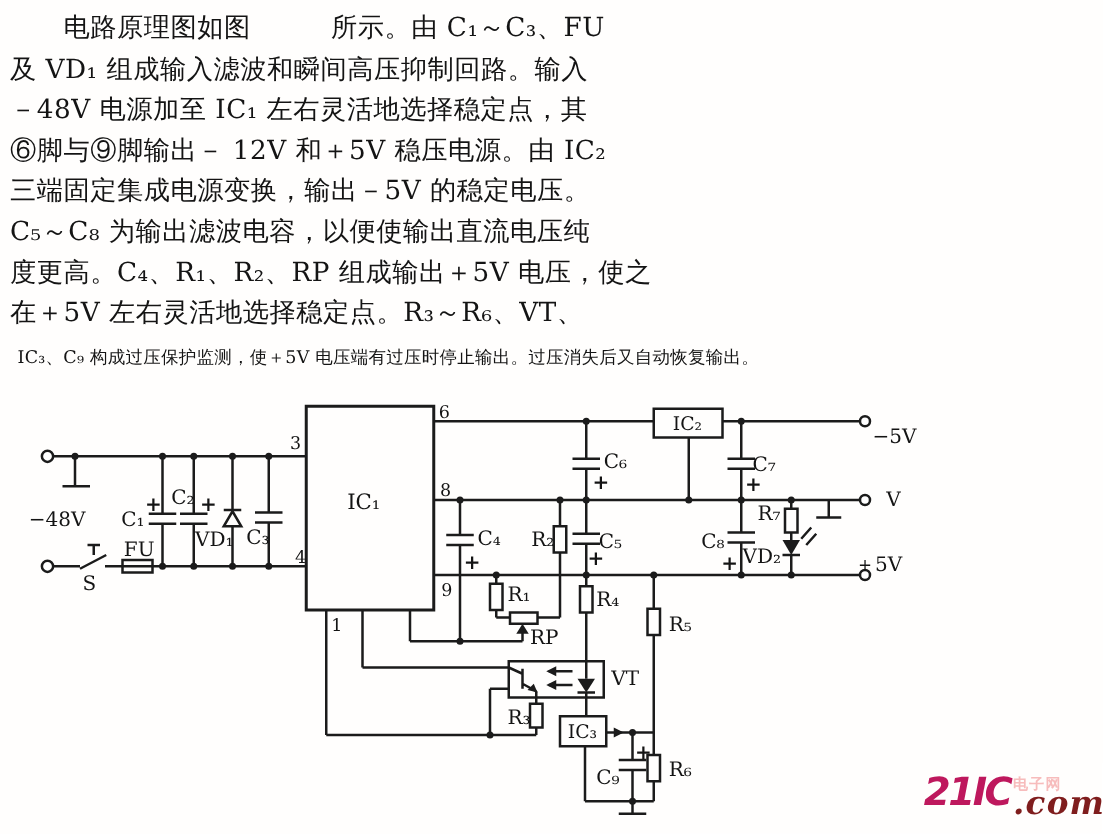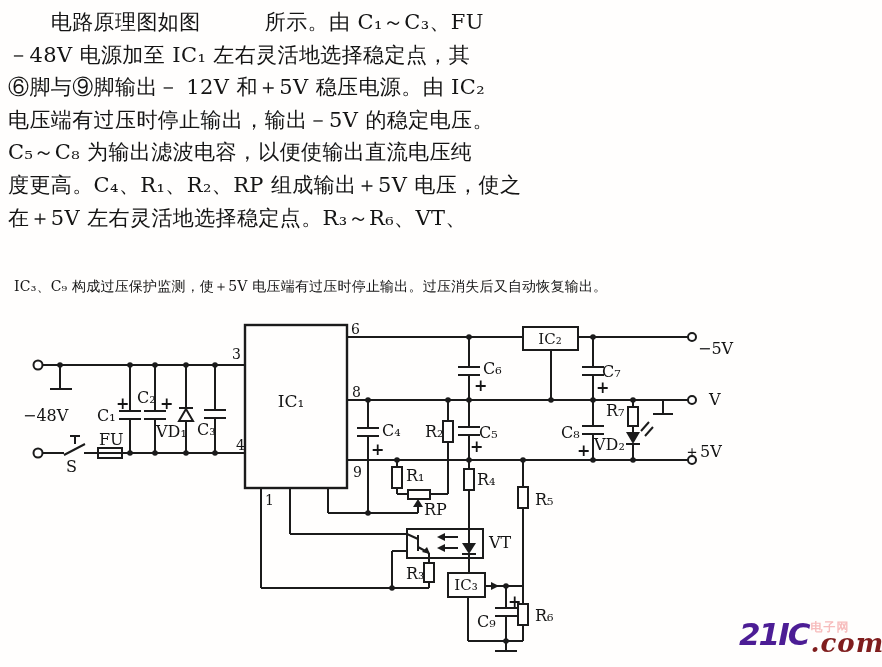--- a/index.html
+++ b/index.html
@@ -5,36 +5,37 @@
   html,body{margin:0;padding:0;background:#ffffff;}
   .screen{position:relative;width:882px;height:667px;background:#fffefd;overflow:hidden;
           font-family:"DejaVu Serif","Liberation Serif",serif;color:#141414;}
   .article{position:absolute;left:8px;top:6px;width:482px;}
   .tline{font-size:21px;line-height:32.6px;letter-spacing:0.4px;white-space:nowrap;}
   .tline.last{position:absolute;left:14px;top:270px;width:866px;font-size:14px;letter-spacing:0.2px;}
   svg.schem{position:absolute;left:0;top:0;}
   svg.schem text{font-family:"DejaVu Serif","Liberation Serif",serif;fill:#141414;}
   .wm{position:absolute;left:739px;top:620px;display:flex;align-items:flex-start;
       font-family:"DejaVu Sans","Liberation Sans",sans-serif;user-select:none;}
-  .wm-big{font-size:31px;font-weight:bold;font-style:italic;color:#4c1d95;letter-spacing:-2px;line-height:28px;}
+  .wm-big{font-size:31px;font-weight:bold;font-style:italic;color:#be185d;letter-spacing:-2px;line-height:28px;}
   .wm-right{display:flex;flex-direction:column;margin-left:2px;}
   .wm-cn{font-size:12px;font-weight:bold;color:#f7bcbc;letter-spacing:1px;line-height:15px;}
   .wm-com{font-family:"DejaVu Serif","Liberation Serif",serif;font-style:italic;font-weight:bold;
           font-size:26px;color:#7f1d1d;line-height:17px;letter-spacing:1px;}
 </style>
 </head>
 <body>
 
 <div class="screen">
 
   <div class="article">
     <div class="tline">　　电路原理图如图　　　所示。由 C₁～C₃、FU</div>
+    <div class="tline">及 VD₁ 组成输入滤波和瞬间高压抑制回路。输入</div>
     <div class="tline">－48V 电源加至 IC₁ 左右灵活地选择稳定点，其</div>
     <div class="tline">⑥脚与⑨脚输出－ 12V 和＋5V 稳压电源。由 IC₂</div>
-    <div class="tline">电压端有过压时停止输出，输出－5V 的稳定电压。</div>
+    <div class="tline">三端固定集成电源变换，输出－5V 的稳定电压。</div>
     <div class="tline">C₅～C₈ 为输出滤波电容，以便使输出直流电压纯</div>
     <div class="tline">度更高。C₄、R₁、R₂、RP 组成输出＋5V 电压，使之</div>
     <div class="tline">在＋5V 左右灵活地选择稳定点。R₃～R₆、VT、</div>
   </div>
   <div class="tline last">IC₃、C₉ 构成过压保护监测，使＋5V 电压端有过压时停止输出。过压消失后又自动恢复输出。</div>
 
   <svg class="schem" width="882" height="667" viewBox="0 0 882 667" xmlns="http://www.w3.org/2000/svg">
 
     <g stroke="#1b1b1b" stroke-width="2" fill="none">
       <path d="M43,365 H245"></path>

